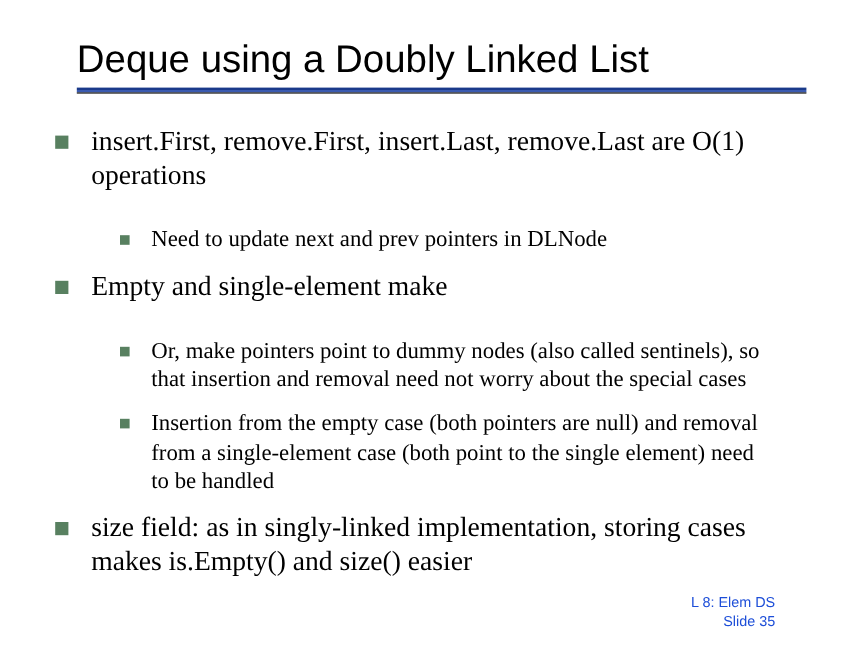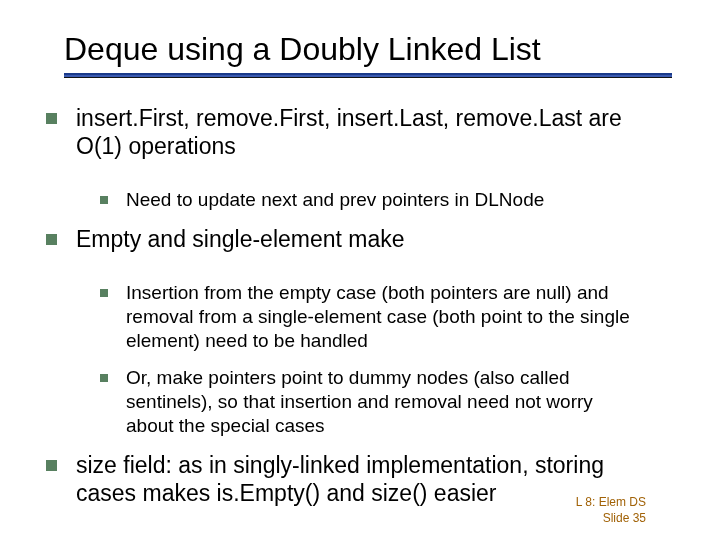--- a/index.html
+++ b/index.html
@@ -28,21 +28,21 @@
   .title-underline {
     margin-top: 6px;
     height: 4px;
     width: 608px;
     background: linear-gradient(to bottom, #1a3a8a 0%, #1a3a8a 50%, #3a5ab0 50%, #3a5ab0 100%);
     border-bottom: 1px solid #111;
   }
   .body {
     margin-top: 20px;
   }
-  ul { list-style: none; margin: 0; padding: 0; }
+  ul { list-style: none; margin: 0; padding: 0; font-family: Liberation Serif, serif; }
   .lvl1 > li {
     position: relative;
     padding-left: 30px;
     font-size: 23px;
     line-height: 1.22;
     margin-bottom: 10px;
   }
   .lvl1 > li::before {
     content: "";
     position: absolute;
@@ -72,21 +72,21 @@
     width: 8px;
     height: 8px;
     background: #588060;
   }
   .footer {
     position: absolute;
     right: 22px;
     bottom: 14px;
     text-align: right;
     font-size: 12px;
-    color: #a16207;
+    color: #1d4ed8;
     line-height: 1.35;
   }
 </style>
 </head>
 <body>
 
 <div class="slide">
 
   <div class="title">
     <span>Deque using a Doubly Linked List</span>
@@ -100,24 +100,24 @@
         <ul class="lvl2">
           <li>
             <span>Need to update next and prev pointers in DLNode</span>
           </li>
         </ul>
       </li>
       <li>
         <span>Empty and single-element make</span>
         <ul class="lvl2">
           <li>
-            <span>Insertion from the empty case (both pointers are null) and removal from a single-element case (both point to the single element) need to be handled</span>
+            <span>Or, make pointers point to dummy nodes (also called sentinels), so that insertion and removal need not worry about the special cases</span>
           </li>
           <li>
-            <span>Or, make pointers point to dummy nodes (also called sentinels), so that insertion and removal need not worry about the special cases</span>
+            <span>Insertion from the empty case (both pointers are null) and removal from a single-element case (both point to the single element) need to be handled</span>
           </li>
         </ul>
       </li>
       <li>
         <span>size field: as in singly-linked implementation, storing cases makes is.Empty() and size() easier</span>
       </li>
     </ul>
   </div>
 
   <div class="footer">

